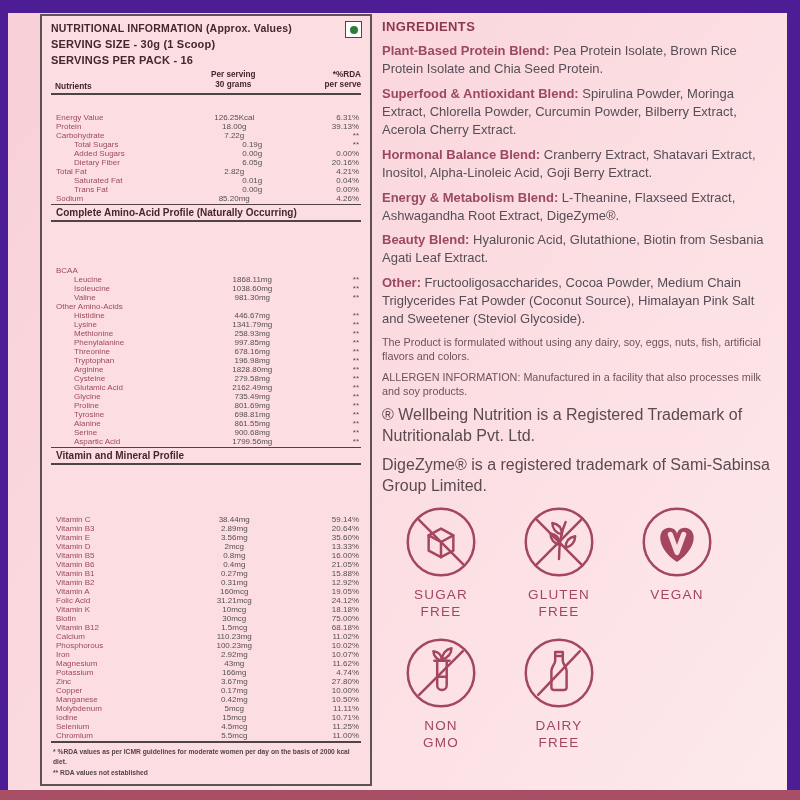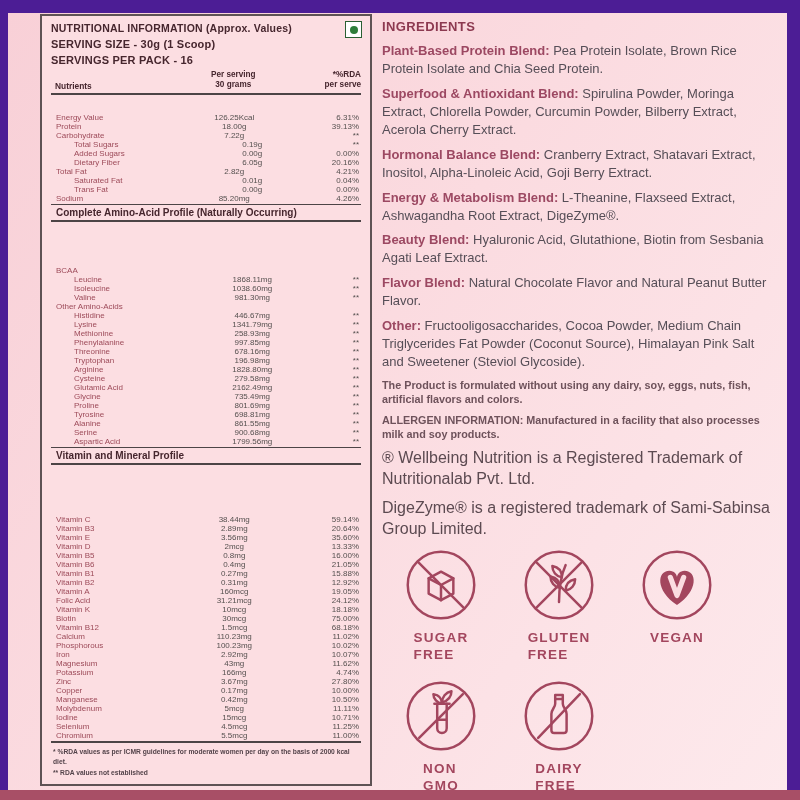--- a/index.html
+++ b/index.html
@@ -27,30 +27,30 @@
   .row .r{flex:1;text-align:right;color:#55504f;padding-right:2px}
   .row.indent .n{padding-left:23px}
   .sec{border-top:1.2px solid #4c4446;border-bottom:2.2px solid #4c4446;font-size:10px;font-weight:bold;color:#46262e;padding:2px 0 2px 5px}
   .foot{border-top:2px solid #4c4446;margin-top:auto;padding:4px 2px 2px;font-size:6.7px;font-weight:bold;color:#53434a;line-height:1.55}
 
   
   .right{position:absolute;left:374px;top:4px;width:392px}
   .ing-head{font-size:13px;font-weight:bold;color:#8c3950;letter-spacing:.4px;margin:2px 0 8px}
   .blend{font-size:13px;line-height:1.38;color:#564e57;margin-bottom:7px}
   .blend b{color:#9c4862}
-  .note{font-size:10.8px;line-height:1.3;font-weight:bold;color:#6e525b;margin-bottom:7px}
+  .note{font-size:10.8px;line-height:1.3;font-weight:normal;color:#6e525b;margin-bottom:7px}
   .tm{font-size:16px;line-height:1.3;color:#5c4a51;margin-bottom:8px}
 
   .badges{display:flex;flex-wrap:wrap;width:368px;margin-top:8px}
   .badge{width:118px;display:flex;flex-direction:column;align-items:center;margin-bottom:14px}
   .badge svg{width:76px;height:76px}
   .badge svg .ln{stroke:#a3465e;stroke-width:2.6;fill:none;stroke-linecap:round;stroke-linejoin:round}
   .badge svg .fill{fill:#a3465e;stroke:none}
   .badge svg .knock{stroke:#fbdce1;stroke-width:5.5;fill:none;stroke-linecap:round;stroke-linejoin:round}
-  .badge-label{margin-top:7px;font-size:13.5px;font-weight:bold;letter-spacing:1.2px;color:#a3465e;line-height:1.25;white-space:pre-line}
+  .badge-label{margin-top:7px;font-size:13.5px;font-weight:normal;letter-spacing:1.2px;color:#a3465e;text-align:center;line-height:1.25;white-space:pre-line}
 </style>
 </head>
 <body>
 
 <div class="page">
   <div class="content">
 
     <div class="panel">
       <div class="veg-mark">
           <div class="veg-dot"></div>
@@ -365,21 +365,20 @@
 
     <div class="right">
       <div class="ing-head">INGREDIENTS</div>
 
       <div>
           <div class="blend"><b>Plant-Based Protein Blend:</b><span> Pea Protein Isolate, Brown Rice Protein Isolate and Chia Seed Protein.</span></div>
           <div class="blend"><b>Superfood &amp; Antioxidant Blend:</b><span> Spirulina Powder, Moringa Extract, Chlorella Powder, Curcumin Powder, Bilberry Extract, Acerola Cherry Extract.</span></div>
           <div class="blend"><b>Hormonal Balance Blend:</b><span> Cranberry Extract, Shatavari Extract, Inositol, Alpha-Linoleic Acid, Goji Berry Extract.</span></div>
           <div class="blend"><b>Energy &amp; Metabolism Blend:</b><span> L-Theanine, Flaxseed Extract, Ashwagandha Root Extract, DigeZyme®.</span></div>
           <div class="blend"><b>Beauty Blend:</b><span> Hyaluronic Acid, Glutathione, Biotin from Sesbania Agati Leaf Extract.</span></div>
-          <div class="blend"><b>Flavor Blend:</b><span> Natural Chocolate Flavor and Natural Peanut Butter Flavor.</span></div>
           <div class="blend"><b>Other:</b><span> Fructooligosaccharides, Cocoa Powder, Medium Chain Triglycerides Fat Powder (Coconut Source), Himalayan Pink Salt and Sweetener (Steviol Glycoside).</span></div>
         </div>
 
       <div>
           <div class="note">The Product is formulated without using any  dairy, soy, eggs, nuts, fish, artificial flavors and colors.</div>
           <div class="note">ALLERGEN INFORMATION: Manufactured in a  facility that also processes milk and soy products.</div>
         </div>
 
       <div>
           <div class="tm">® Wellbeing Nutrition is a Registered Trademark of Nutritionalab Pvt. Ltd.</div>

